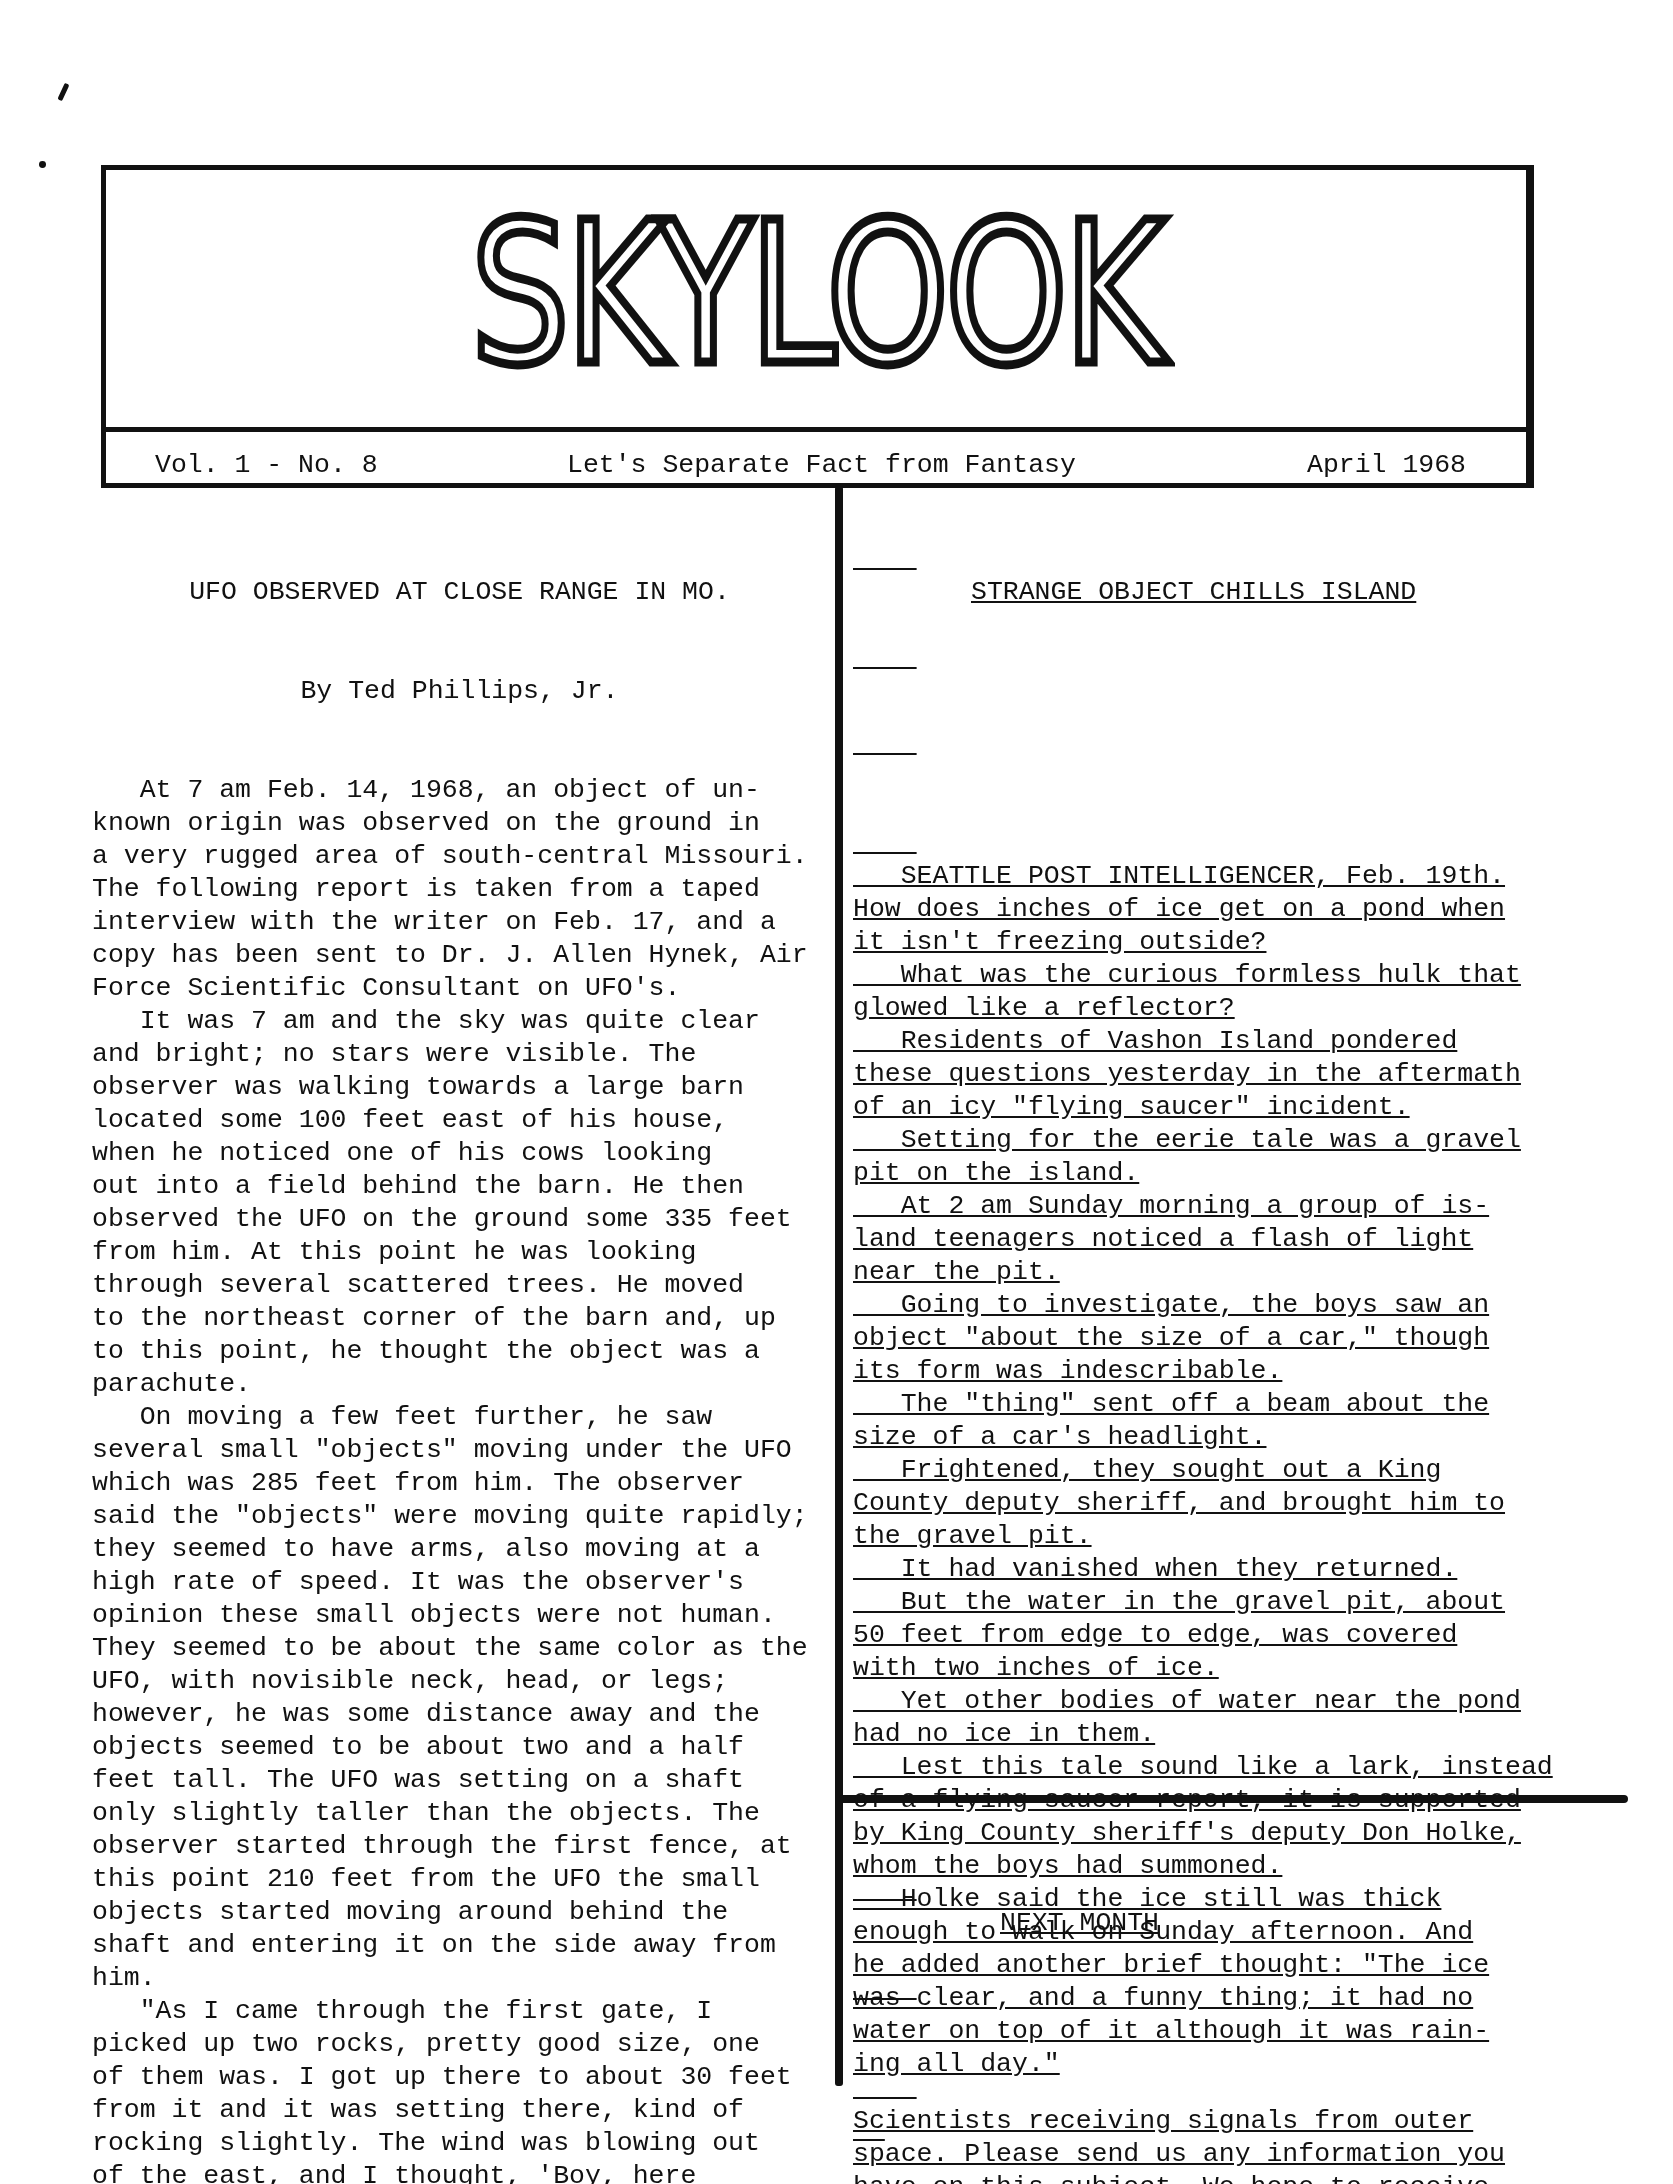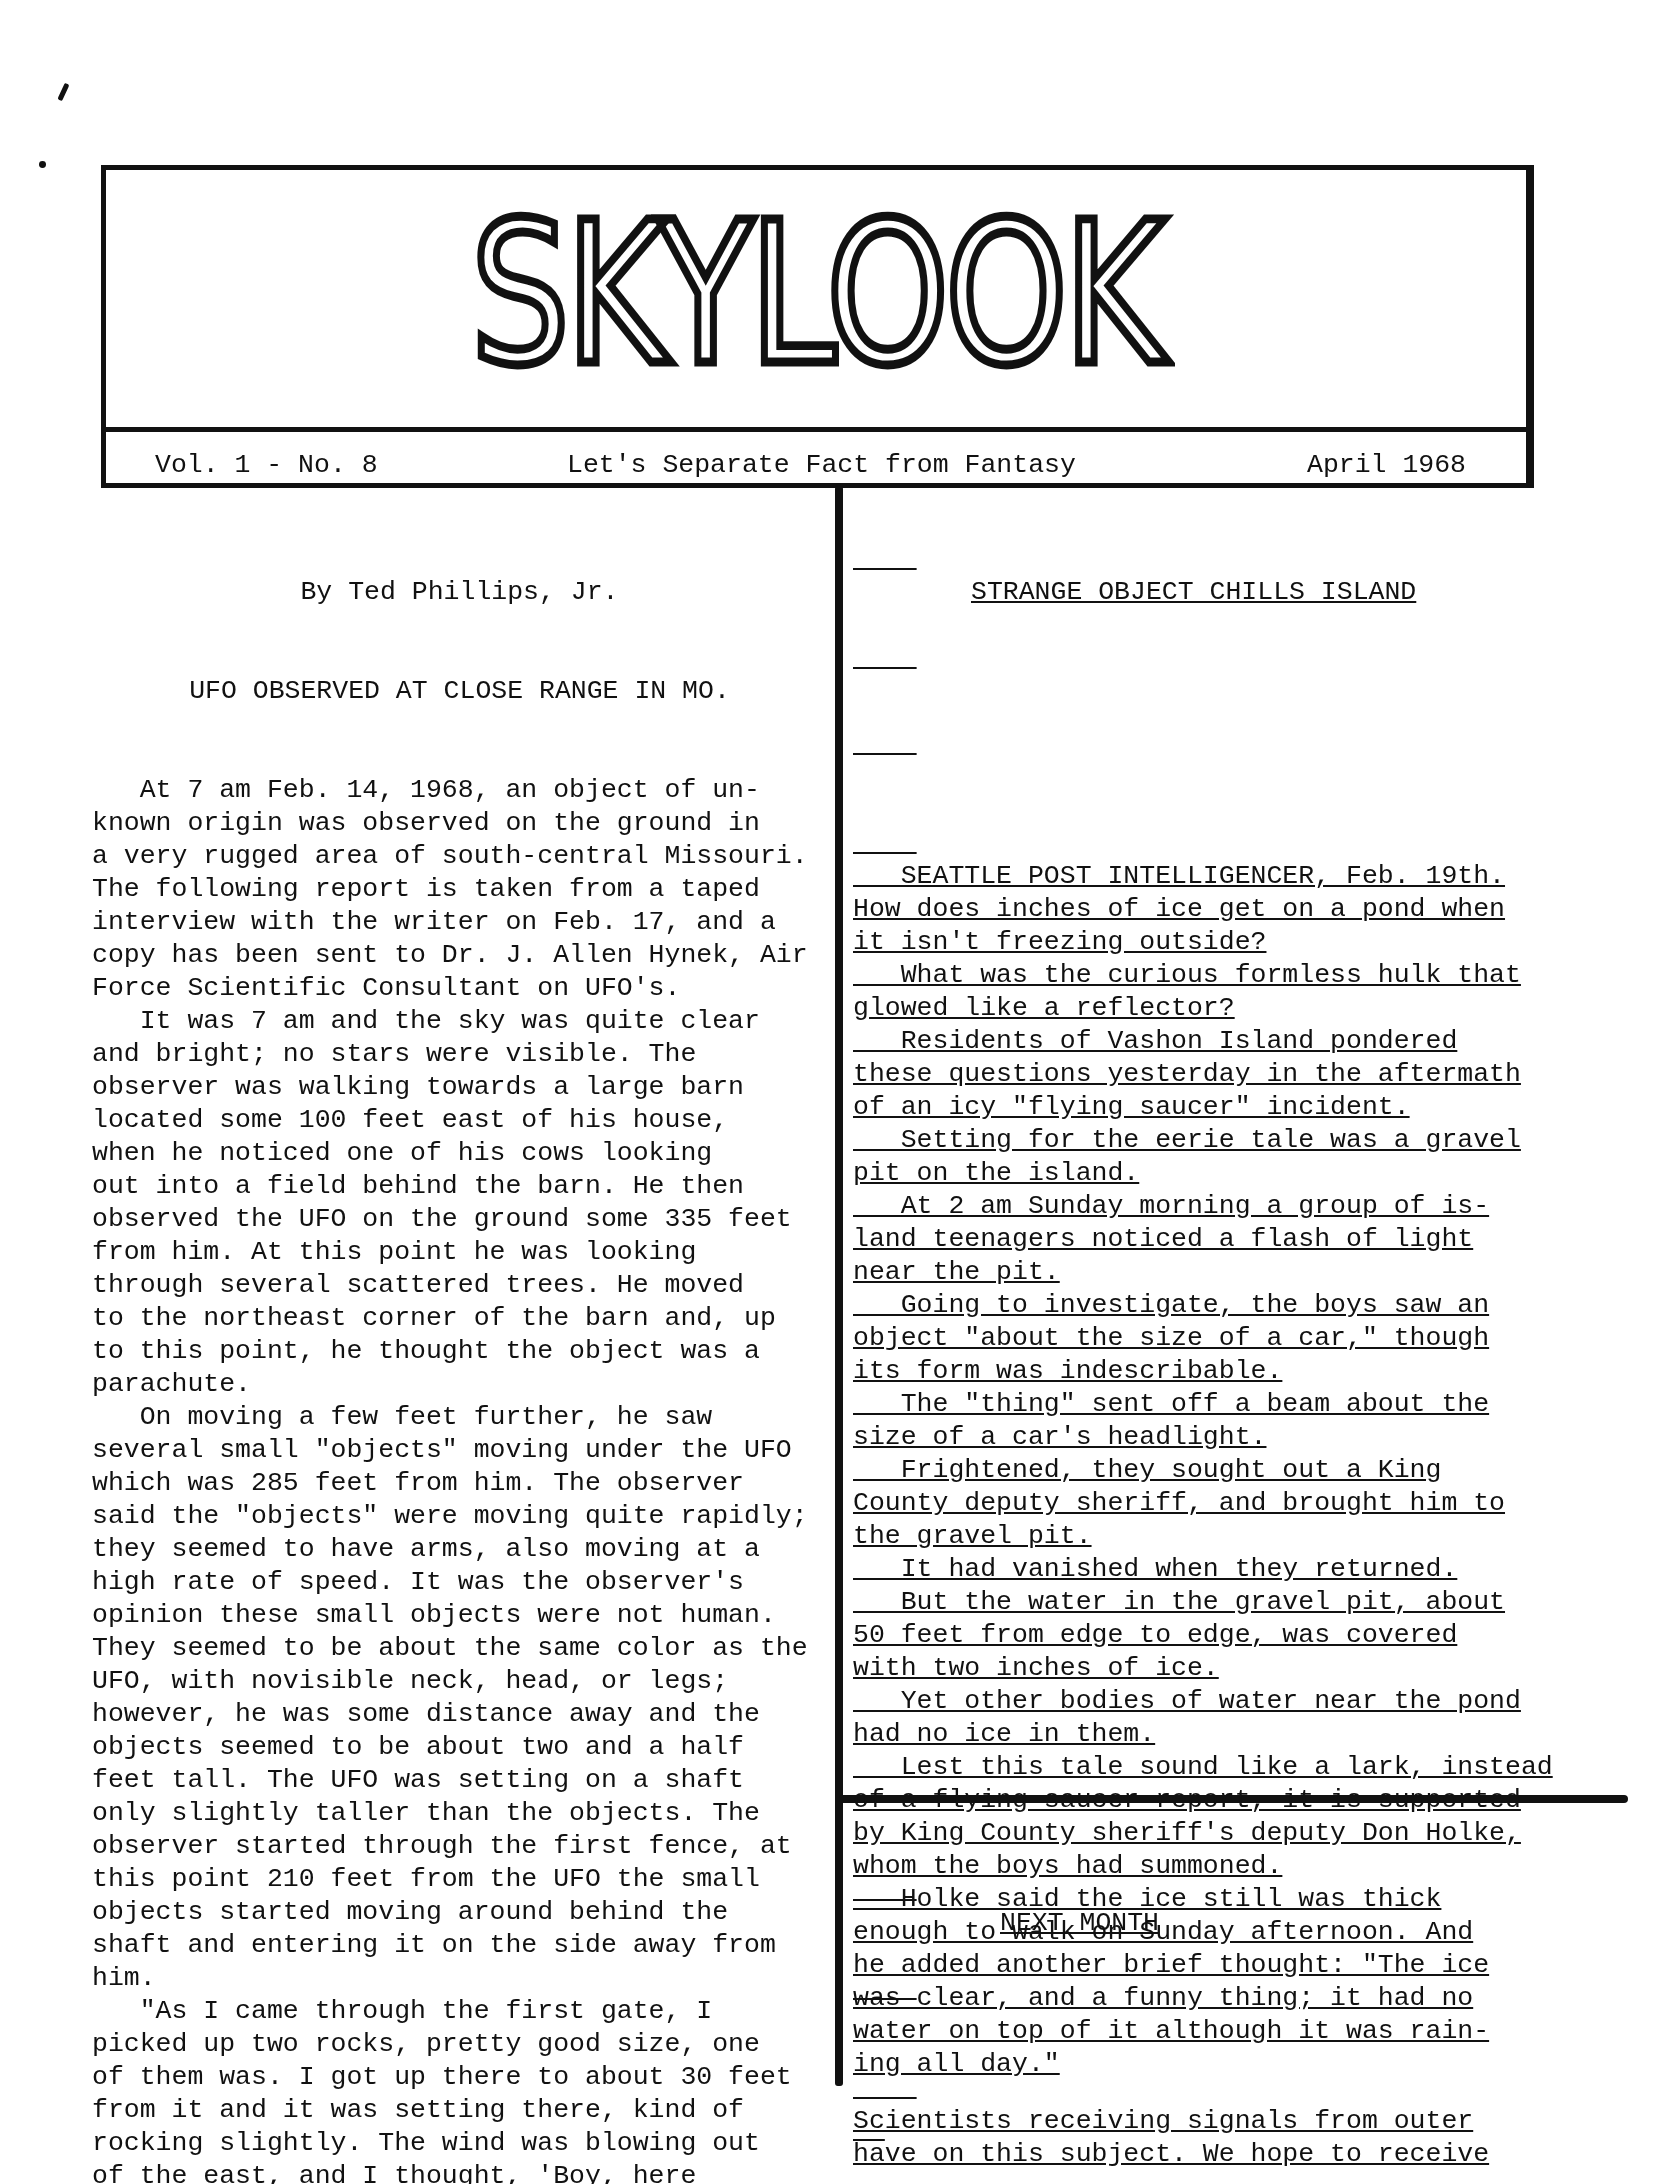--- a/index.html
+++ b/index.html
@@ -58,33 +58,33 @@
       <span class="vol">Vol. 1 - No. 8</span>
       <span class="motto">Let's Separate Fact from Fantasy</span>
       <span class="date">April 1968</span>
     </div>
   </div>
 
   <div class="vdiv"></div>
   <div class="hrule"></div>
 
   <div class="col left">
+    <span class="line center">UFO OBSERVED AT CLOSE RANGE IN MO.</span>
     <span class="line center">By Ted Phillips, Jr.</span>
-    <span class="line center">UFO OBSERVED AT CLOSE RANGE IN MO.</span>
     <div id="left-lines"><span class="line">   At 7 am Feb. 14, 1968, an object of un-</span><span class="line">known origin was observed on the ground in</span><span class="line">a very rugged area of south-central Missouri.</span><span class="line">The following report is taken from a taped</span><span class="line">interview with the writer on Feb. 17, and a</span><span class="line">copy has been sent to Dr. J. Allen Hynek, Air</span><span class="line">Force Scientific Consultant on UFO's.</span><span class="line">   It was 7 am and the sky was quite clear</span><span class="line">and bright; no stars were visible. The</span><span class="line">observer was walking towards a large barn</span><span class="line">located some 100 feet east of his house,</span><span class="line">when he noticed one of his cows looking</span><span class="line">out into a field behind the barn. He then</span><span class="line">observed the UFO on the ground some 335 feet</span><span class="line">from him. At this point he was looking</span><span class="line">through several scattered trees. He moved</span><span class="line">to the northeast corner of the barn and, up</span><span class="line">to this point, he thought the object was a</span><span class="line">parachute.</span><span class="line">   On moving a few feet further, he saw</span><span class="line">several small "objects" moving under the UFO</span><span class="line">which was 285 feet from him. The observer</span><span class="line">said the "objects" were moving quite rapidly;</span><span class="line">they seemed to have arms, also moving at a</span><span class="line">high rate of speed. It was the observer's</span><span class="line">opinion these small objects were not human.</span><span class="line">They seemed to be about the same color as the</span><span class="line">UFO, with novisible neck, head, or legs;</span><span class="line">however, he was some distance away and the</span><span class="line">objects seemed to be about two and a half</span><span class="line">feet tall. The UFO was setting on a shaft</span><span class="line">only slightly taller than the objects. The</span><span class="line">observer started through the first fence, at</span><span class="line">this point 210 feet from the UFO the small</span><span class="line">objects started moving around behind the</span><span class="line">shaft and entering it on the side away from</span><span class="line">him.</span><span class="line">   "As I came through the first gate, I</span><span class="line">picked up two rocks, pretty good size, one</span><span class="line">of them was. I got up there to about 30 feet</span><span class="line">from it and it was setting there, kind of</span><span class="line">rocking slightly. The wind was blowing out</span><span class="line">of the east, and I thought, 'Boy, here</span></div>
     
   </div>
 
   <div class="col right">
     <span class="line" style="padding-left:118px">STRANGE OBJECT CHILLS ISLAND</span>
     <span class="gap-half"></span>
     <span class="gap"></span>
     <div id="right-lines"><span class="line">   SEATTLE POST INTELLIGENCER, Feb. 19th.</span><span class="line">How does inches of ice get on a pond when</span><span class="line">it isn't freezing outside?</span><span class="line">   What was the curious formless hulk that</span><span class="line">glowed like a reflector?</span><span class="line">   Residents of Vashon Island pondered</span><span class="line">these questions yesterday in the aftermath</span><span class="line">of an icy "flying saucer" incident.</span><span class="line">   Setting for the eerie tale was a gravel</span><span class="line">pit on the island.</span><span class="line">   At 2 am Sunday morning a group of is-</span><span class="line">land teenagers noticed a flash of light</span><span class="line">near the pit.</span><span class="line">   Going to investigate, the boys saw an</span><span class="line">object "about the size of a car," though</span><span class="line">its form was indescribable.</span><span class="line">   The "thing" sent off a beam about the</span><span class="line">size of a car's headlight.</span><span class="line">   Frightened, they sought out a King</span><span class="line">County deputy sheriff, and brought him to</span><span class="line">the gravel pit.</span><span class="line">   It had vanished when they returned.</span><span class="line">   But the water in the gravel pit, about</span><span class="line">50 feet from edge to edge, was covered</span><span class="line">with two inches of ice.</span><span class="line">   Yet other bodies of water near the pond</span><span class="line">had no ice in them.</span><span class="line">   Lest this tale sound like a lark, instead</span><span class="line">of a flying saucer report, it is supported</span><span class="line">by King County sheriff's deputy Don Holke,</span><span class="line">whom the boys had summoned.</span><span class="line">   Holke said the ice still was thick</span><span class="line">enough to walk on Sunday afternoon. And</span><span class="line">he added another brief thought: "The ice</span><span class="line">was clear, and a funny thing; it had no</span><span class="line">water on top of it although it was rain-</span><span class="line">ing all day."</span></div>
   </div>
 
   <div class="col right" style="top:1841px;">
     <span class="line" style="padding-left:147px">NEXT MONTH</span>
     <span class="gap"></span>
-    <div id="next-lines"><span class="line">Scientists receiving signals from outer</span><span class="line">have on this subject. We hope to receive</span></div>
+    <div id="next-lines"><span class="line">Scientists receiving signals from outer</span><span class="line">space. Please send us any information you</span><span class="line">have on this subject. We hope to receive</span></div>
   </div>
 
 </div>
 
 
 </body></html>

